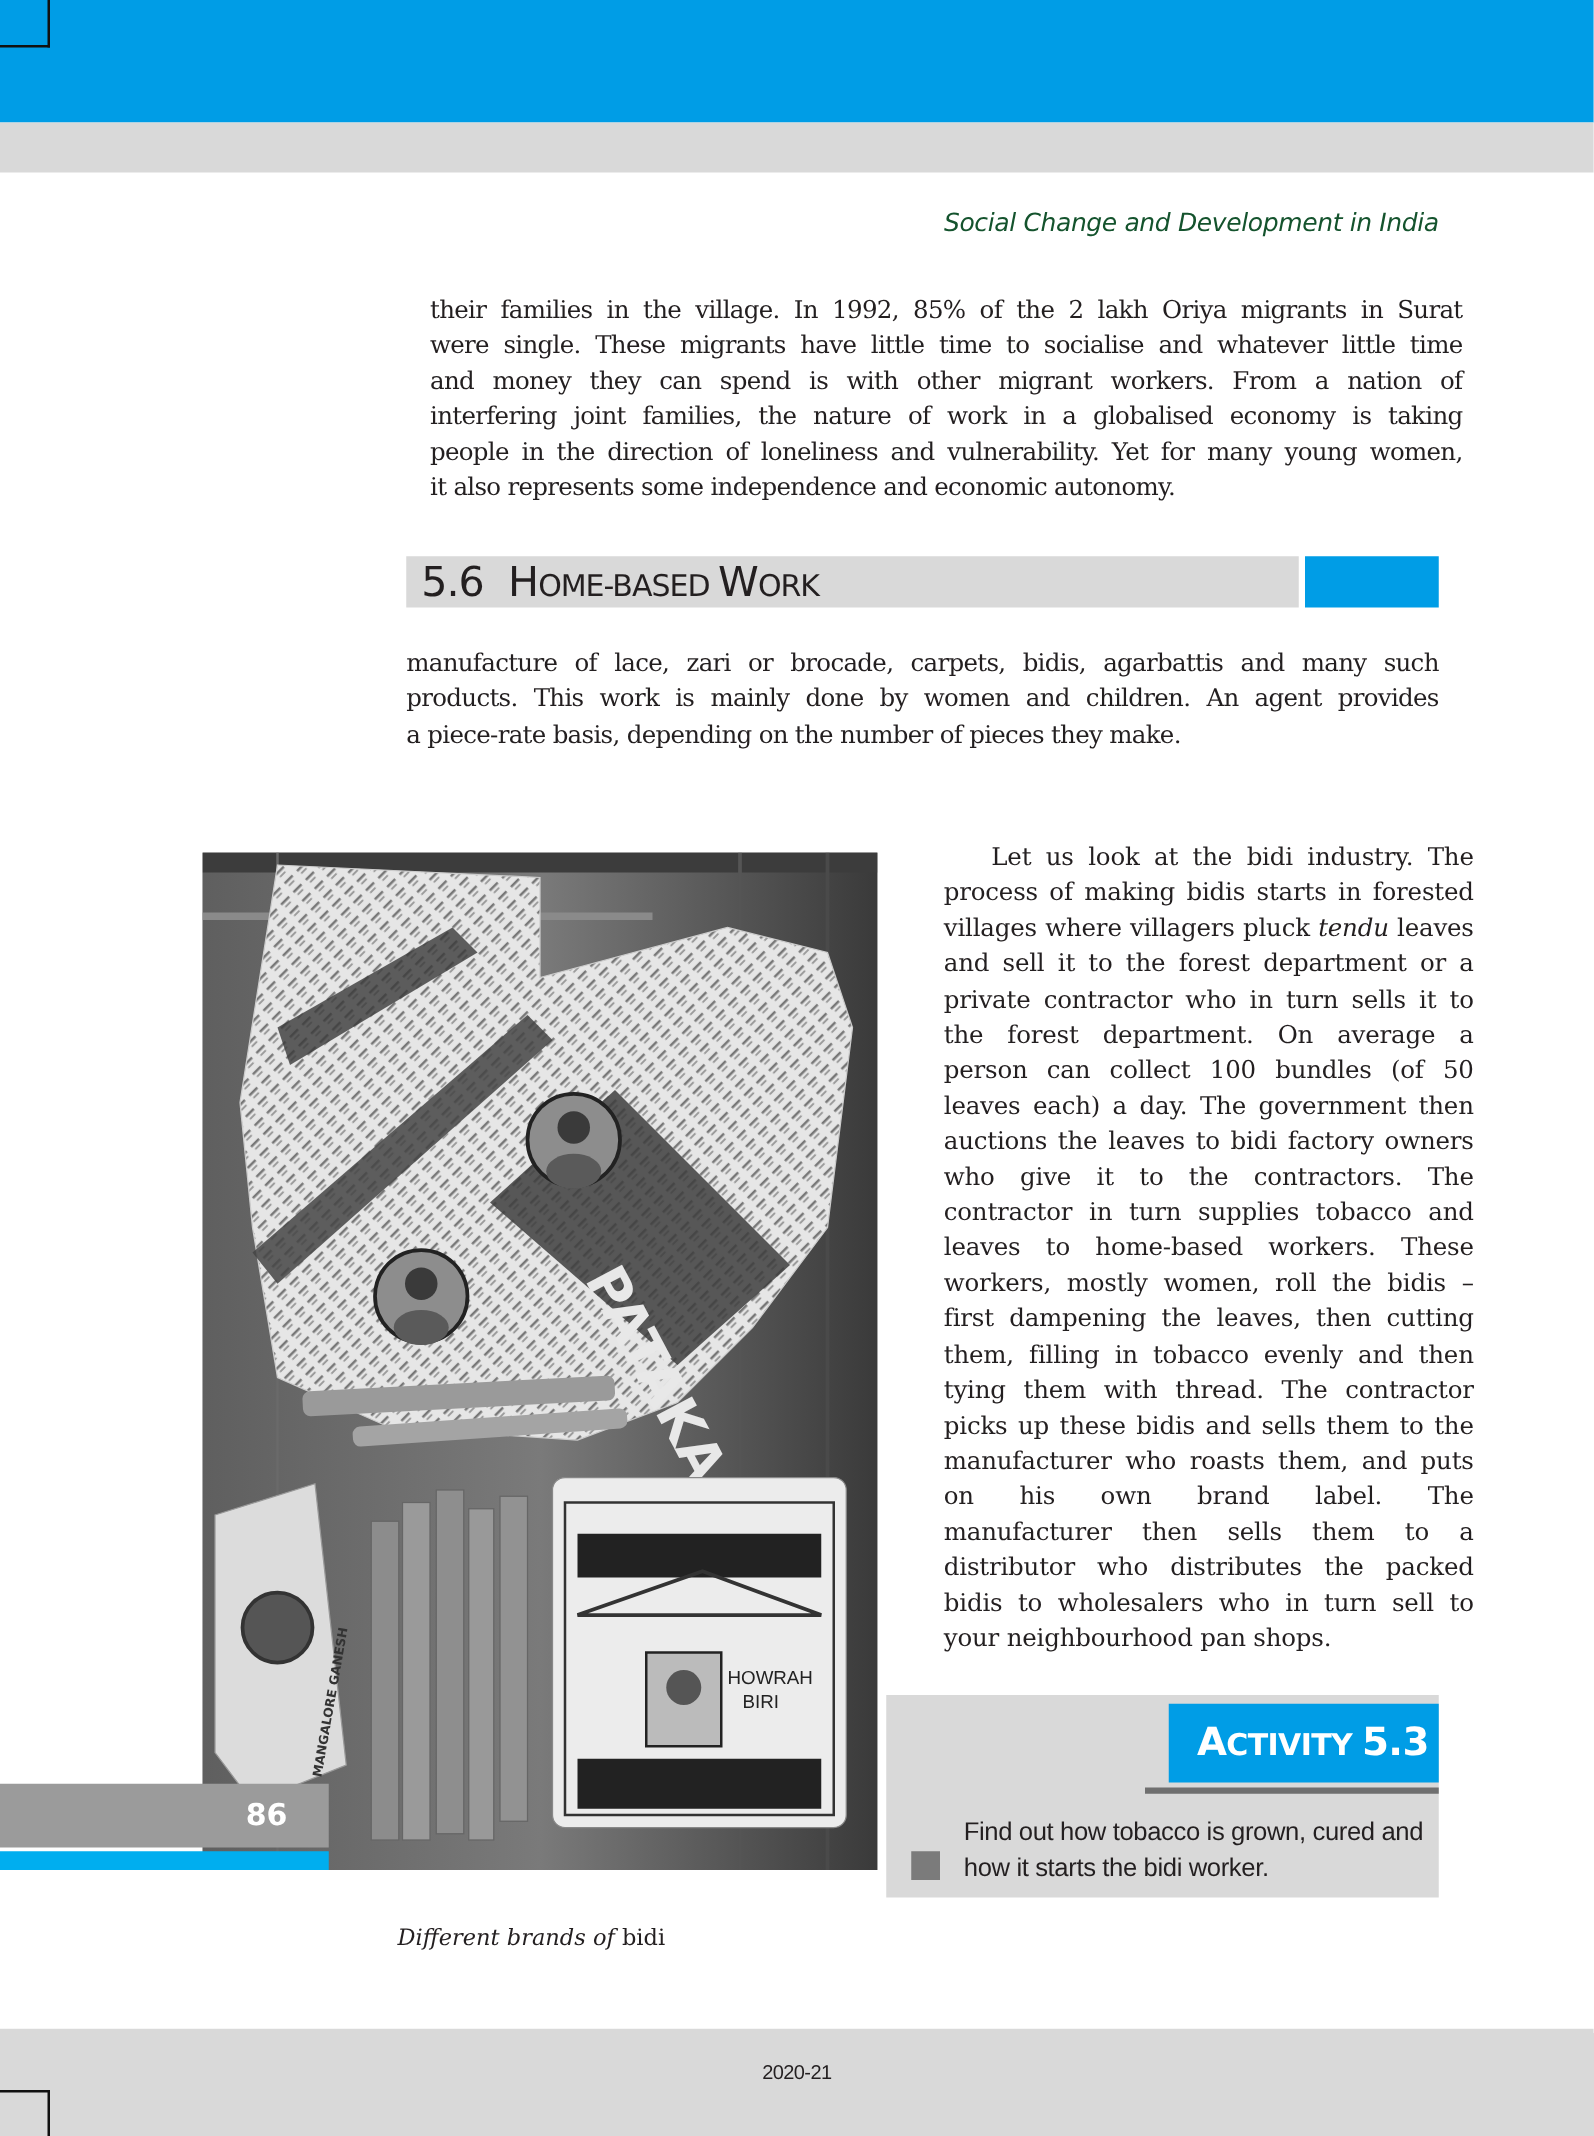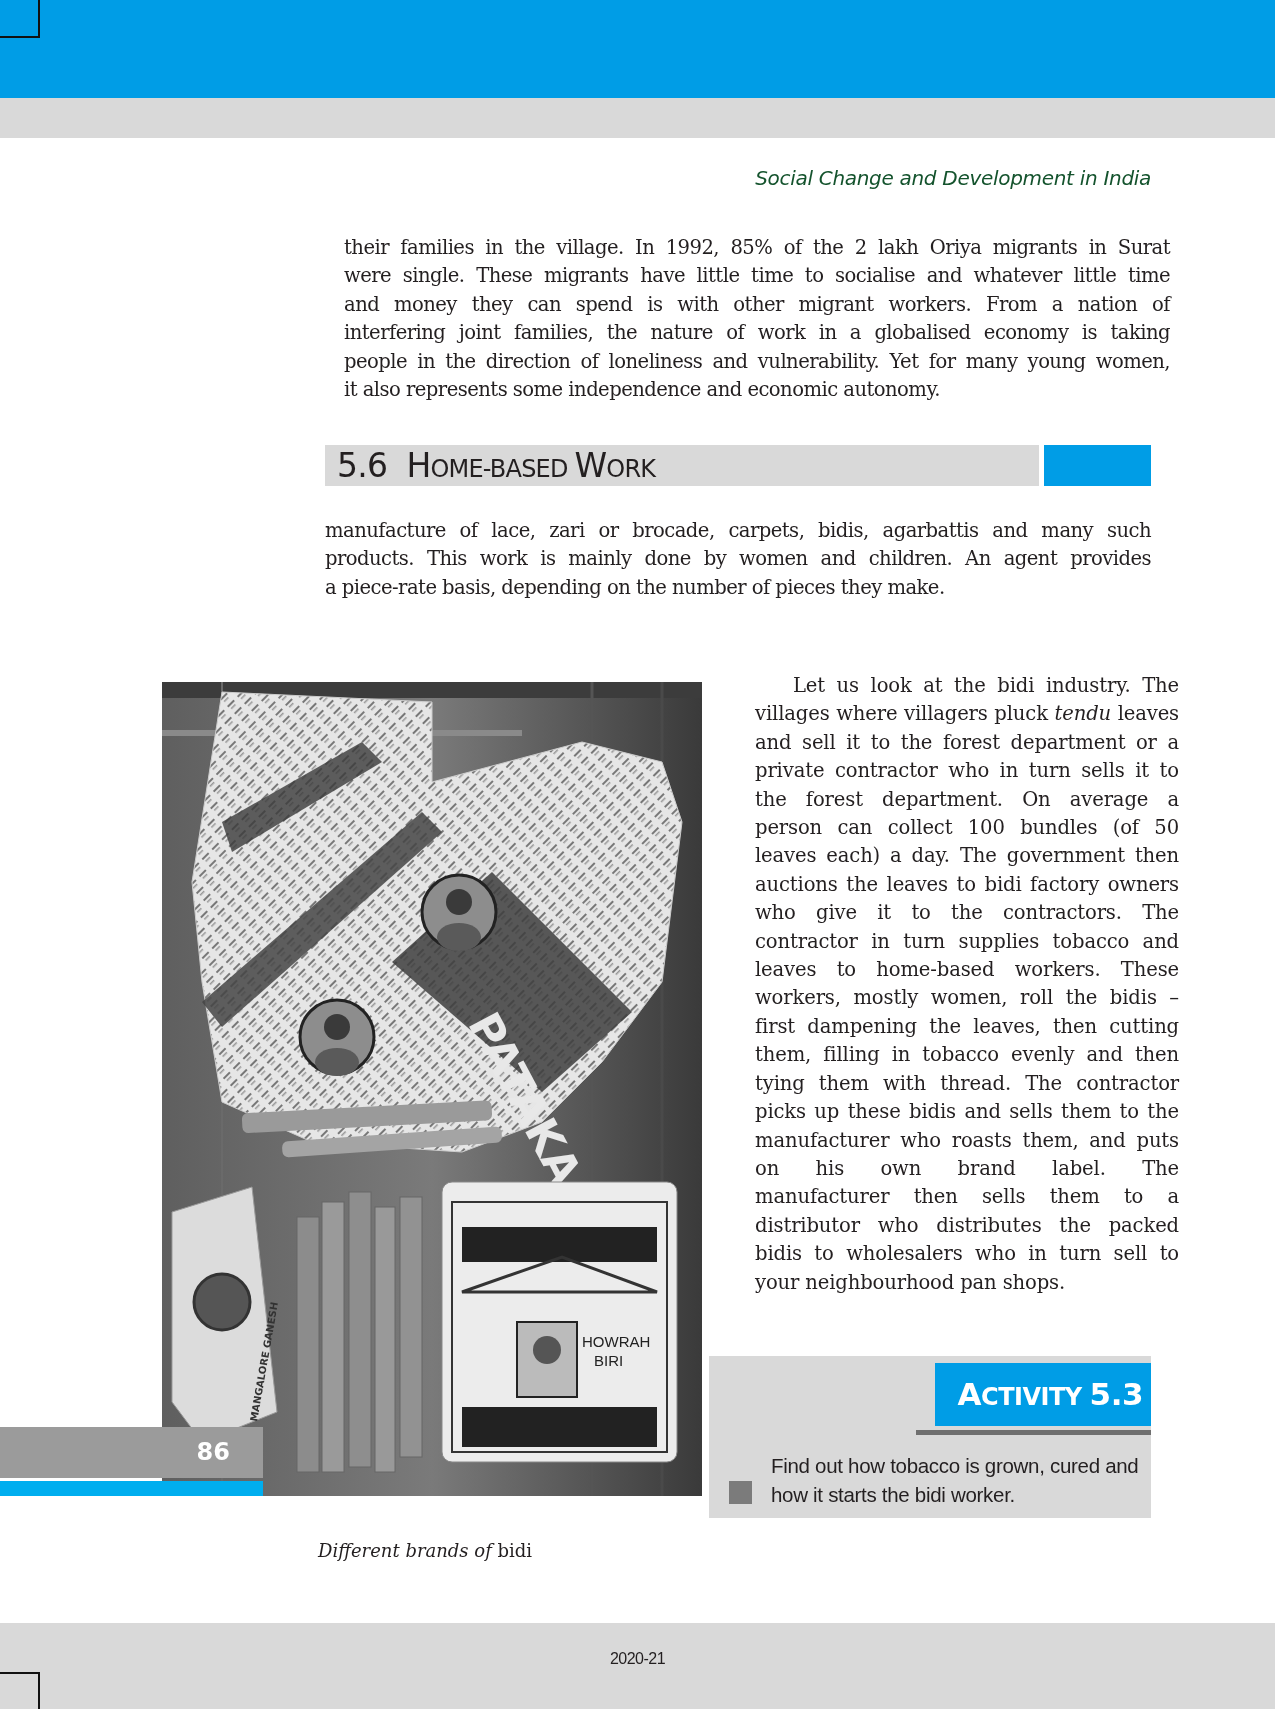--- a/index.html
+++ b/index.html
@@ -134,20 +134,21 @@
 </div>
 
 <div class="caption"><em>Different brands of</em><span> bidi</span></div>
 
 <div class="folio-grey"></div>
 <div class="folio-num">86</div>
 <div class="folio-blue"></div>
 
 <div class="para para-3" id="bidi-para" style="text-indent: 0px;">
     <span class="line" style="text-indent: 38px;"><span>Let us look at the bidi industry.  The</span></span>
+    <span class="line"><span>process of making bidis starts in forested</span></span>
     <span class="line"><span>villages where villagers pluck </span><em>tendu</em><span> leaves</span></span>
     <span class="line"><span>and sell it to the forest department or a</span></span>
     <span class="line"><span>private contractor who in turn sells it to</span></span>
     <span class="line"><span>the forest department. On average a</span></span>
     <span class="line"><span>person can collect 100 bundles (of 50</span></span>
     <span class="line"><span>leaves each) a day. The government then</span></span>
     <span class="line"><span>auctions the leaves to bidi factory owners</span></span>
     <span class="line"><span>who give it to the contractors. The</span></span>
     <span class="line"><span>contractor in turn supplies tobacco and</span></span>
     <span class="line"><span>leaves to home-based workers. These</span></span>

